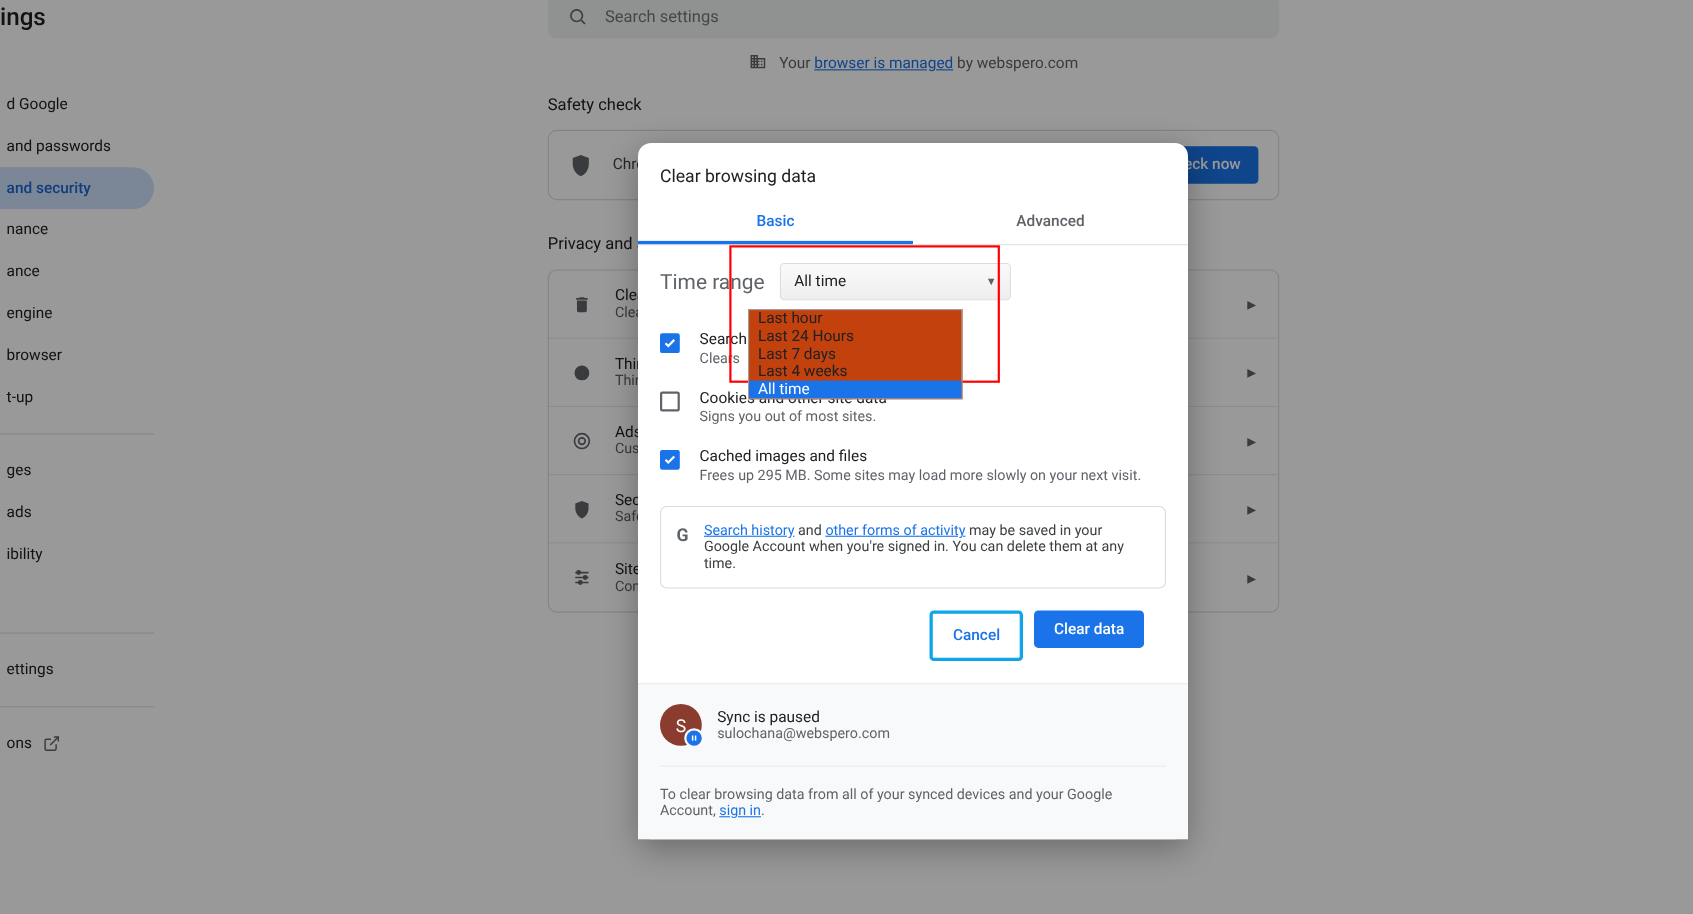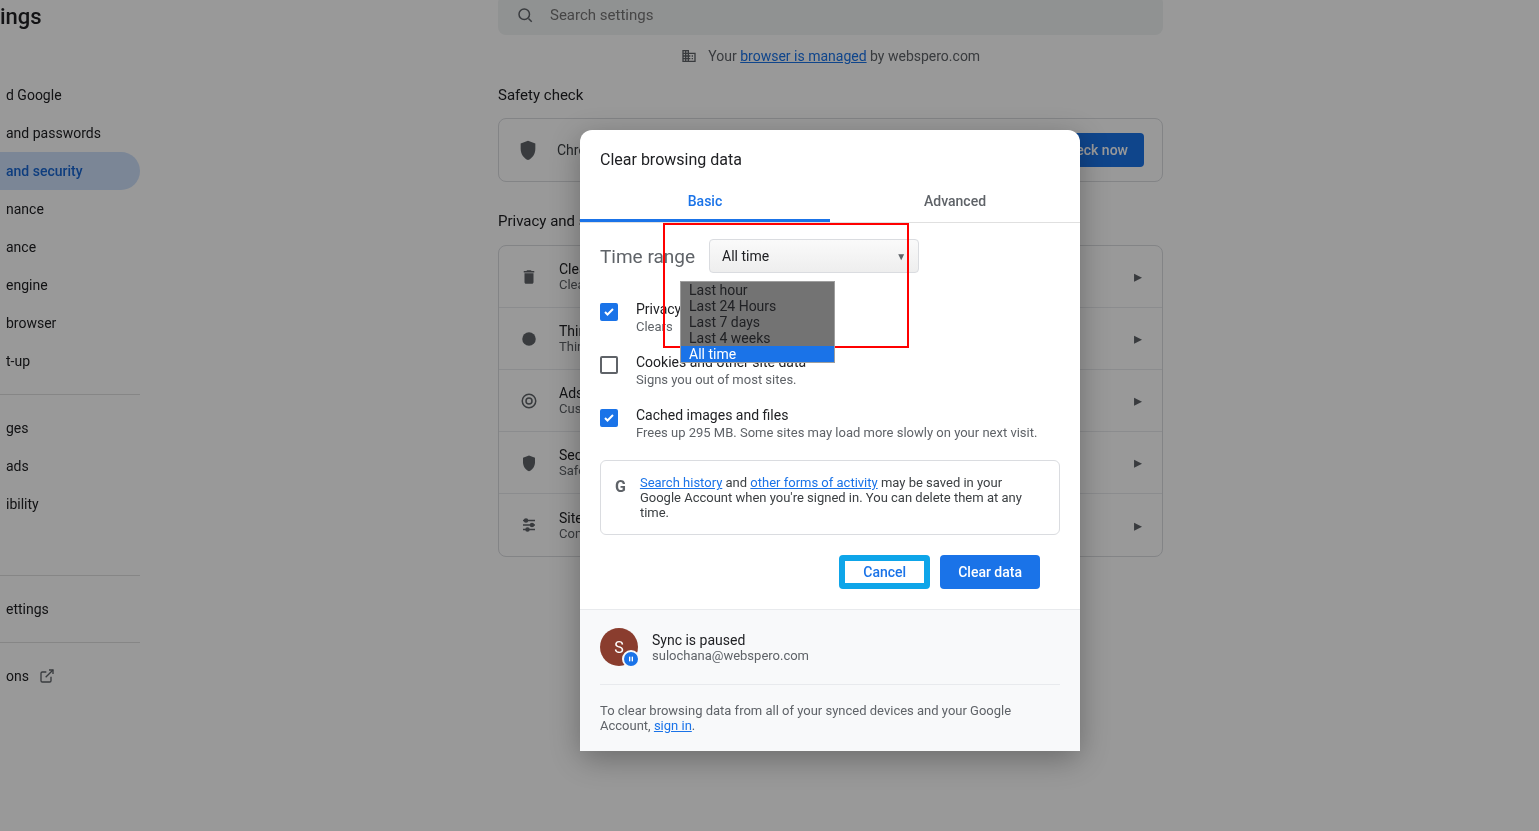--- a/index.html
+++ b/index.html
@@ -67,35 +67,35 @@
 .option-row .cb svg { display: none; }
 .option-row .cb.checked svg { display: block; }
 .option-row .oc .ot { font-size: 14px; color: #202124; }
 .option-row .oc .od { font-size: 13px; color: #5f6368; margin-top: 2px; }
 
 .info-box { border: 1px solid #dadce0; border-radius: 6px; padding: 14px; margin-top: 10px; display: flex; gap: 14px; font-size: 13px; color: #3c4043; align-items: flex-start; }
 .info-box .gicon { font-weight: bold; font-size: 16px; color: #5f6368; margin-top: 2px; }
 .info-box a { color: #1a73e8; text-decoration: underline; }
 
 .dialog-actions { display: flex; justify-content: flex-end; gap: 10px; padding: 20px; }
-.btn-cancel { background: #fff; border: 6px solid #0ea5e9; color: #1a73e8; border-radius: 4px; height: 34px; padding: 0 18px; font-size: 14px; font-weight: 500; cursor: pointer; }
+.btn-cancel { background: #fff; border: 3px solid #0ea5e9; color: #1a73e8; border-radius: 4px; height: 46px; padding: 0 18px; font-size: 14px; font-weight: 500; cursor: pointer; }
 .btn-primary { background: #1a73e8; color: #fff; border: none; border-radius: 4px; height: 34px; padding: 0 18px; font-size: 14px; font-weight: 500; cursor: pointer; }
 
 .dialog-footer { border-top: 1px solid #e8eaed; padding: 18px 20px; background: #f8f9fa; }
 .sync-row { display: flex; align-items: center; gap: 14px; }
 .avatar { width: 38px; height: 38px; border-radius: 50%; background: #8a3d2e; color: #fff; display: flex; align-items: center; justify-content: center; font-size: 16px; position: relative; }
 .avatar .badge { position: absolute; right: -2px; bottom: -2px; width: 18px; height: 18px; border-radius: 50%; background: #1a73e8; border: 2px solid #f8f9fa; display: flex; align-items: center; justify-content: center; }
 .sync-text .st { font-size: 14px; color: #202124; }
 .sync-text .se { font-size: 13px; color: #5f6368; }
 
 .footer-hint { font-size: 13px; color: #5f6368; margin-top: 18px; border-top: 1px solid #e8eaed; padding-top: 18px; }
 .footer-hint a { color: #1a73e8; text-decoration: underline; }
 
 
-.dropdown { position: absolute; left: 80px; top: 42px; width: 155px; background: #737373; border: 1px solid #9e9e9e; z-index: 10; font-size: 14px; }
+.dropdown { position: absolute; left: 80px; top: 42px; width: 195px; background: #c2410c; border: 1px solid #9e9e9e; z-index: 10; font-size: 14px; }
 .dropdown .opt { padding: 0px 8px; height: 16px; line-height: 16px; color: #202124; cursor: pointer; }
 .dropdown .opt.sel { background: #1a73e8; color: #fff; }
 
 .red-annot { position: absolute; border: 2px solid #f00; pointer-events: none; }
 .annot1 { left: 663px; top: 223px; width: 246px; height: 125px; }
 
 svg { display: block; }
 </style>
 </head>
 <body>
@@ -288,21 +288,21 @@
       </div>
     </div>
 
     <div class="option-row">
       <div class="cb checked">
           <svg width="12" height="12" viewBox="0 0 24 24" fill="none" stroke="currentColor" stroke-width="4">
             <polyline points="4 12 9 17 20 6"></polyline>
           </svg>
         </div>
       <div class="oc">
-        <div class="ot">Privacy</div>
+        <div class="ot">Search</div>
         <div class="od">Clears</div>
       </div>
     </div>
     <div class="option-row">
       <div class="cb"></div>
       <div class="oc">
         <div class="ot">Cookies and other site data</div>
         <div class="od">Signs you out of most sites.</div>
       </div>
     </div>

